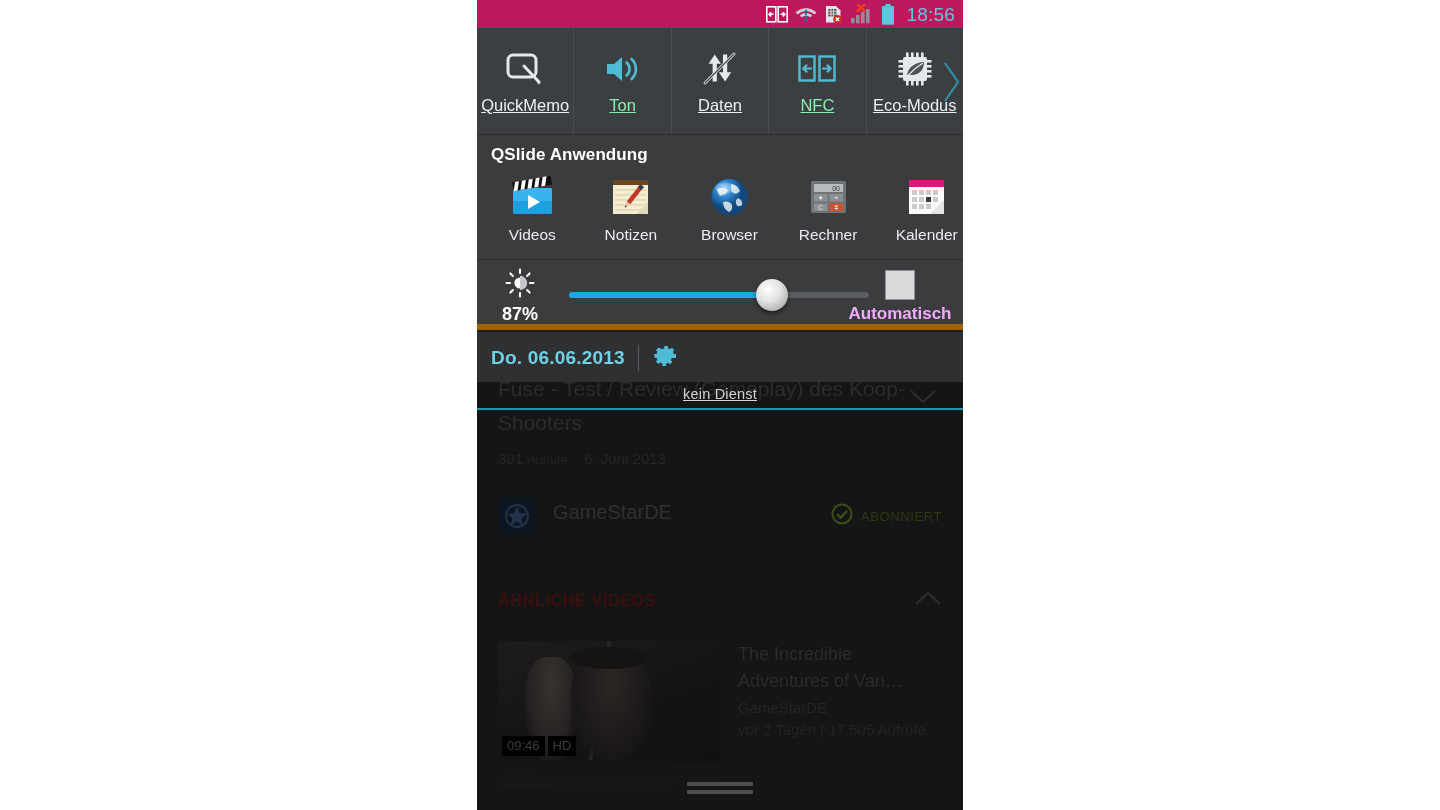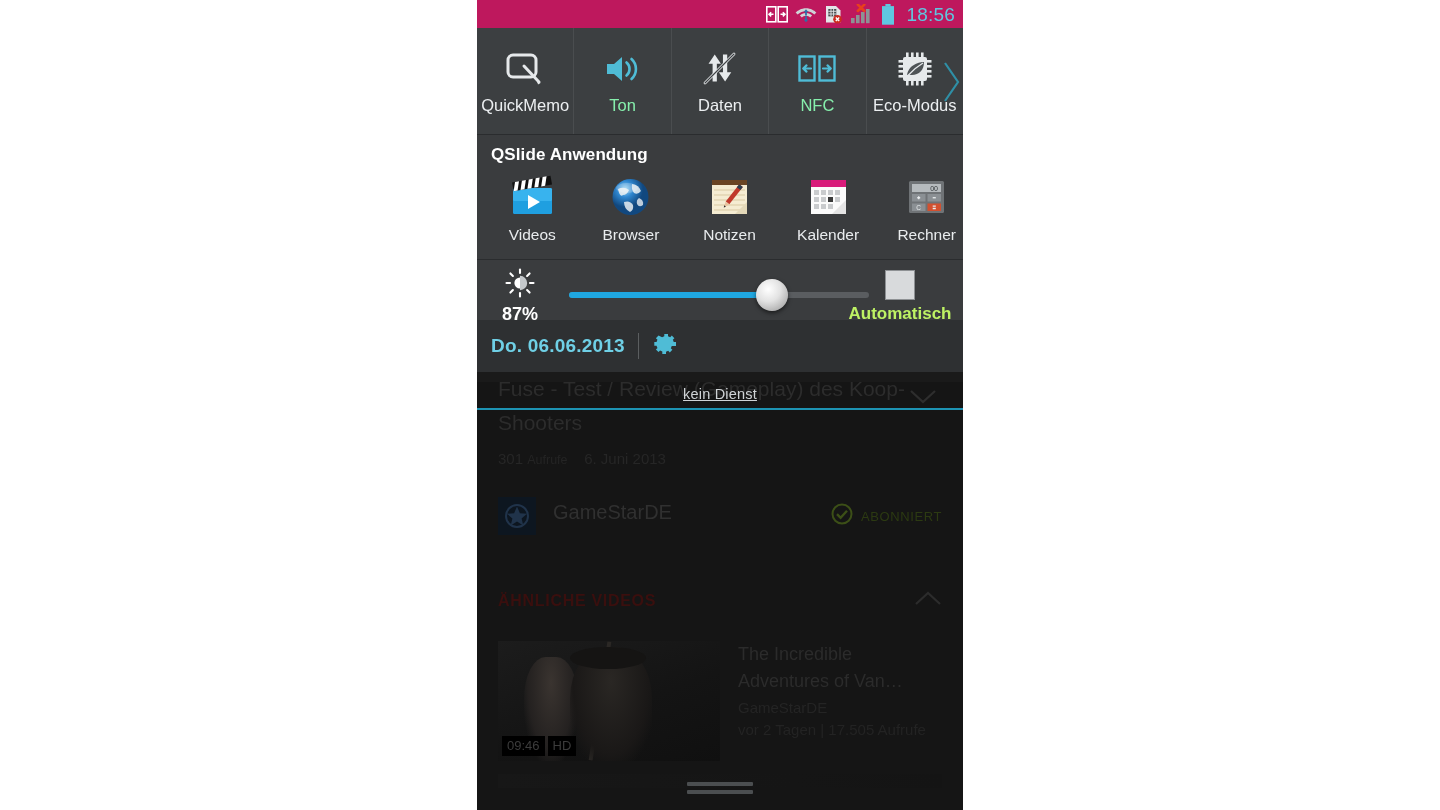--- a/index.html
+++ b/index.html
@@ -37,21 +37,21 @@
     border-bottom:1px solid #2a2c2e;
   }
   .toggle {
     flex:1 1 0; position:relative;
     display:flex; flex-direction:column; align-items:center; justify-content:center;
     gap:7px;
     border-right:1px solid #4a4d4f;
   }
   .toggle:last-child { border-right:none; }
   .toggle .ic { height:42px; display:flex; align-items:center; justify-content:center; }
-  .toggle .lbl { font-size:16.5px; color:#eceff1; line-height:1; white-space:nowrap; }
+  .toggle .lbl { font-size:16.5px; color:#eceff1; line-height:1; white-space:nowrap;text-decoration:underline; }
   .toggle.on .lbl { color:#86efac; }
   .toggles-arrow {
     position:absolute; right:0px; top:28px; width:22px; height:107px;
     display:flex; align-items:center; justify-content:center;
     pointer-events:none;
   }
 
   
   .qslide {
     position:absolute; left:0; top:135px; width:486px; height:125px;
@@ -98,25 +98,25 @@
     transform:translateX(-16px);
   }
   .auto-box {
     position:absolute; right:8px; top:10px; width:110px;
     display:flex; flex-direction:column; align-items:center; gap:5px;
   }
   .chk {
     width:30px; height:30px; background:#d8dadc;
     border:1px solid #8e9194;
   }
-  .auto-lbl { color:#bef264; font-size:17px; font-weight:bold; line-height:1; }
+  .auto-lbl { color:#f0abfc; font-size:17px; font-weight:bold; line-height:1; }
 
   
   .datebar {
-    position:absolute; left:0; top:320px; width:486px; height:52px;
+    position:absolute; left:0; top:332px; width:486px; height:52px;
     background:#2e3032; display:flex; align-items:center; padding-left:14px; gap:13px;
   }
   .date-txt { color:#6fd0e6; font-size:19px; font-weight:bold; letter-spacing:.2px; }
   .date-sep { width:1px; height:26px; background:#5b5e60; }
 
   
   .content {
     position:absolute; left:0; top:382px; width:486px; height:428px;
     background:#151515; overflow:hidden;
   }
@@ -355,60 +355,81 @@
               </g>
               <path d="M18 21 L30 28 L18 35 Z" fill="#ffffff"></path>
             </svg>
           </span>
           <span class="lbl">Videos</span>
         </div>
 
         <div class="qapp">
           <span class="appicon">
             <svg width="45" height="45" viewBox="0 0 45 45">
-              <defs>
-                <radialGradient id="gl" cx="35%" cy="28%">
-                  <stop offset="0%" stop-color="#9fd8f5"></stop>
-                  <stop offset="45%" stop-color="#2f87d0"></stop>
-                  <stop offset="100%" stop-color="#11487f"></stop>
-                </radialGradient>
-              </defs>
-              <circle cx="22.5" cy="23" r="18" fill="url(#gl)"></circle>
-              <path d="M10 15 q6 -3 11 1 q-2 5 -6 5 q-3 3 -5 -6z" fill="#e8eef2" opacity=".9"></path>
-              <path d="M24 10 q7 1 9 7 q-3 4 -7 2 q-3 -4 -2 -9z" fill="#e8eef2" opacity=".85"></path>
-              <path d="M16 28 q6 -2 9 3 q1 5 -3 7 q-6 -3 -6 -10z" fill="#e8eef2" opacity=".85"></path>
-              <path d="M31 24 q5 2 4 7 q-4 3 -6 -1 q-1 -4 2 -6z" fill="#e8eef2" opacity=".8"></path>
-              <ellipse cx="19" cy="14" rx="11" ry="5" fill="#ffffff" opacity=".22"></ellipse>
-            </svg>
-          </span>
-          <span class="lbl">Browser</span>
-        </div>
-
-        <div class="qapp">
-          <span class="appicon">
-            <svg width="45" height="45" viewBox="0 0 45 45">
               <rect x="5" y="6" width="35" height="34" fill="#f5ecd2"></rect>
               <rect x="5" y="6" width="35" height="5" fill="#6a4423"></rect>
               <g stroke="#d9c9a2" stroke-width="1">
                 <path d="M7 16 H38"></path>
                   <path d="M7 21 H38"></path>
                   <path d="M7 26 H38"></path>
                 <path d="M7 31 H38"></path>
                   <path d="M7 36 H38"></path>
               </g>
               <g transform="rotate(38 24 24)">
                 <rect x="22" y="8" width="4.5" height="22" fill="#c0392b"></rect>
                 <rect x="22" y="8" width="4.5" height="4" fill="#2c3e50"></rect>
                 <path d="M22 30 L26.5 30 L24.25 36 Z" fill="#e8c39e"></path>
                 <path d="M23.1 34 L25.4 34 L24.25 36 Z" fill="#2c2c2c"></path>
               </g>
               <path d="M28 40 L40 28 L40 40 Z" fill="#e3d8b8"></path>
             </svg>
           </span>
           <span class="lbl">Notizen</span>
+        </div>
+
+        <div class="qapp">
+          <span class="appicon">
+            <svg width="45" height="45" viewBox="0 0 45 45">
+              <defs>
+                <radialGradient id="gl" cx="35%" cy="28%">
+                  <stop offset="0%" stop-color="#9fd8f5"></stop>
+                  <stop offset="45%" stop-color="#2f87d0"></stop>
+                  <stop offset="100%" stop-color="#11487f"></stop>
+                </radialGradient>
+              </defs>
+              <circle cx="22.5" cy="23" r="18" fill="url(#gl)"></circle>
+              <path d="M10 15 q6 -3 11 1 q-2 5 -6 5 q-3 3 -5 -6z" fill="#e8eef2" opacity=".9"></path>
+              <path d="M24 10 q7 1 9 7 q-3 4 -7 2 q-3 -4 -2 -9z" fill="#e8eef2" opacity=".85"></path>
+              <path d="M16 28 q6 -2 9 3 q1 5 -3 7 q-6 -3 -6 -10z" fill="#e8eef2" opacity=".85"></path>
+              <path d="M31 24 q5 2 4 7 q-4 3 -6 -1 q-1 -4 2 -6z" fill="#e8eef2" opacity=".8"></path>
+              <ellipse cx="19" cy="14" rx="11" ry="5" fill="#ffffff" opacity=".22"></ellipse>
+            </svg>
+          </span>
+          <span class="lbl">Browser</span>
+        </div>
+
+        <div class="qapp">
+          <span class="appicon">
+            <svg width="45" height="45" viewBox="0 0 45 45">
+              <rect x="5" y="7" width="35" height="32" rx="1.5" fill="#6f7376"></rect>
+              <rect x="8" y="10" width="29" height="8" fill="#b6bbbe"></rect>
+              <text x="34" y="17" font-size="7" fill="#32383b" text-anchor="end" font-family="Liberation Sans, sans-serif">00</text>
+              <rect x="8" y="20" width="13.5" height="7.5" fill="#8b9094"></rect>
+              <rect x="23.5" y="20" width="13.5" height="7.5" fill="#8b9094"></rect>
+              <rect x="8" y="29.5" width="13.5" height="7.5" fill="#8b9094"></rect>
+              <rect x="23.5" y="29.5" width="13.5" height="7.5" fill="#d3502f"></rect>
+              <g stroke="#e9ecee" stroke-width="1.3">
+                <path d="M14.7 22.3 V25.2 M13.2 23.75 H16.2"></path>
+                <path d="M28.7 23.75 H31.8"></path>
+                <path d="M28.7 32.2 H31.8 M28.7 34.5 H31.8"></path>
+              </g>
+              <text x="14.7" y="35.8" font-size="6.5" fill="#e9ecee" text-anchor="middle" font-family="Liberation Sans, sans-serif">C</text>
+            </svg>
+          </span>
+          <span class="lbl">Rechner</span>
         </div>
 
         <div class="qapp">
           <span class="appicon">
             <svg width="45" height="45" viewBox="0 0 45 45">
               <rect x="5" y="6" width="35" height="34" fill="#fbfbfb"></rect>
               <rect x="5" y="6" width="35" height="7" fill="#d81b7a"></rect>
               <g fill="#c9cbcd">
                 <rect x="8" y="16" width="5" height="5"></rect>
                   <rect x="15" y="16" width="5" height="5"></rect>
@@ -420,41 +441,20 @@
                 <rect x="8" y="30" width="5" height="5"></rect>
                   <rect x="15" y="30" width="5" height="5"></rect>
                 <rect x="22" y="30" width="5" height="5"></rect>
               </g>
               <rect x="22" y="23" width="5" height="5" fill="#3a3a3a"></rect>
               <path d="M26 40 L40 26 L40 40 Z" fill="#e4e4e4"></path>
             </svg>
           </span>
           <span class="lbl">Kalender</span>
         </div>
-
-        <div class="qapp">
-          <span class="appicon">
-            <svg width="45" height="45" viewBox="0 0 45 45">
-              <rect x="5" y="7" width="35" height="32" rx="1.5" fill="#6f7376"></rect>
-              <rect x="8" y="10" width="29" height="8" fill="#b6bbbe"></rect>
-              <text x="34" y="17" font-size="7" fill="#32383b" text-anchor="end" font-family="Liberation Sans, sans-serif">00</text>
-              <rect x="8" y="20" width="13.5" height="7.5" fill="#8b9094"></rect>
-              <rect x="23.5" y="20" width="13.5" height="7.5" fill="#8b9094"></rect>
-              <rect x="8" y="29.5" width="13.5" height="7.5" fill="#8b9094"></rect>
-              <rect x="23.5" y="29.5" width="13.5" height="7.5" fill="#d3502f"></rect>
-              <g stroke="#e9ecee" stroke-width="1.3">
-                <path d="M14.7 22.3 V25.2 M13.2 23.75 H16.2"></path>
-                <path d="M28.7 23.75 H31.8"></path>
-                <path d="M28.7 32.2 H31.8 M28.7 34.5 H31.8"></path>
-              </g>
-              <text x="14.7" y="35.8" font-size="6.5" fill="#e9ecee" text-anchor="middle" font-family="Liberation Sans, sans-serif">C</text>
-            </svg>
-          </span>
-          <span class="lbl">Rechner</span>
-        </div>
       </div>
     </div>
 
     <div class="bright">
       <div class="bright-left">
         <span>
           <svg width="30" height="30" viewBox="0 0 30 30">
             <circle cx="15" cy="15" r="5.6" fill="#ffffff"></circle>
             <path d="M15 7.8 A7.2 7.2 0 0 1 15 22.2 Z" fill="#c4c8cb" transform="rotate(0 15 15)"></path>
             <g stroke="#ffffff" stroke-width="2.1" stroke-linecap="round">

